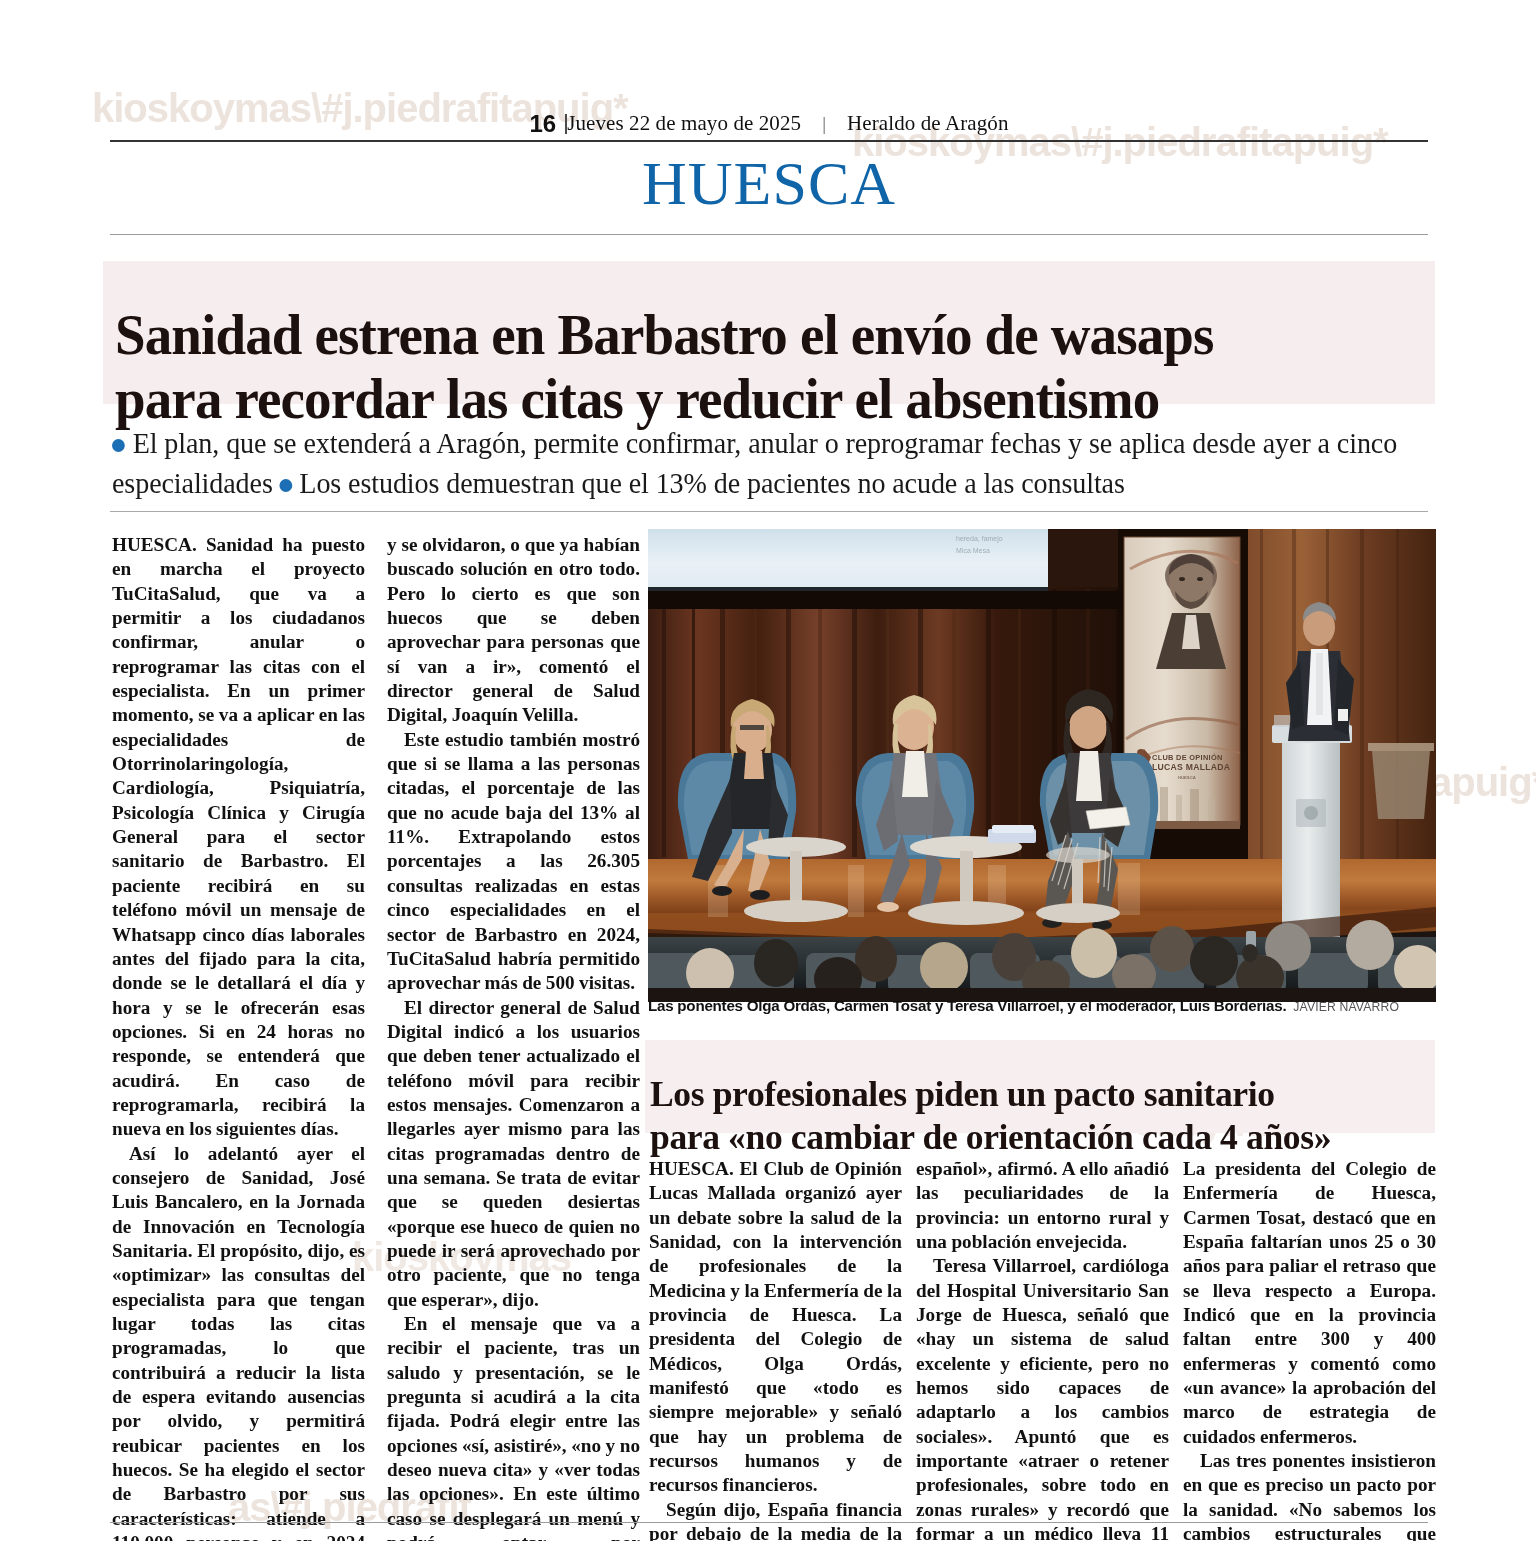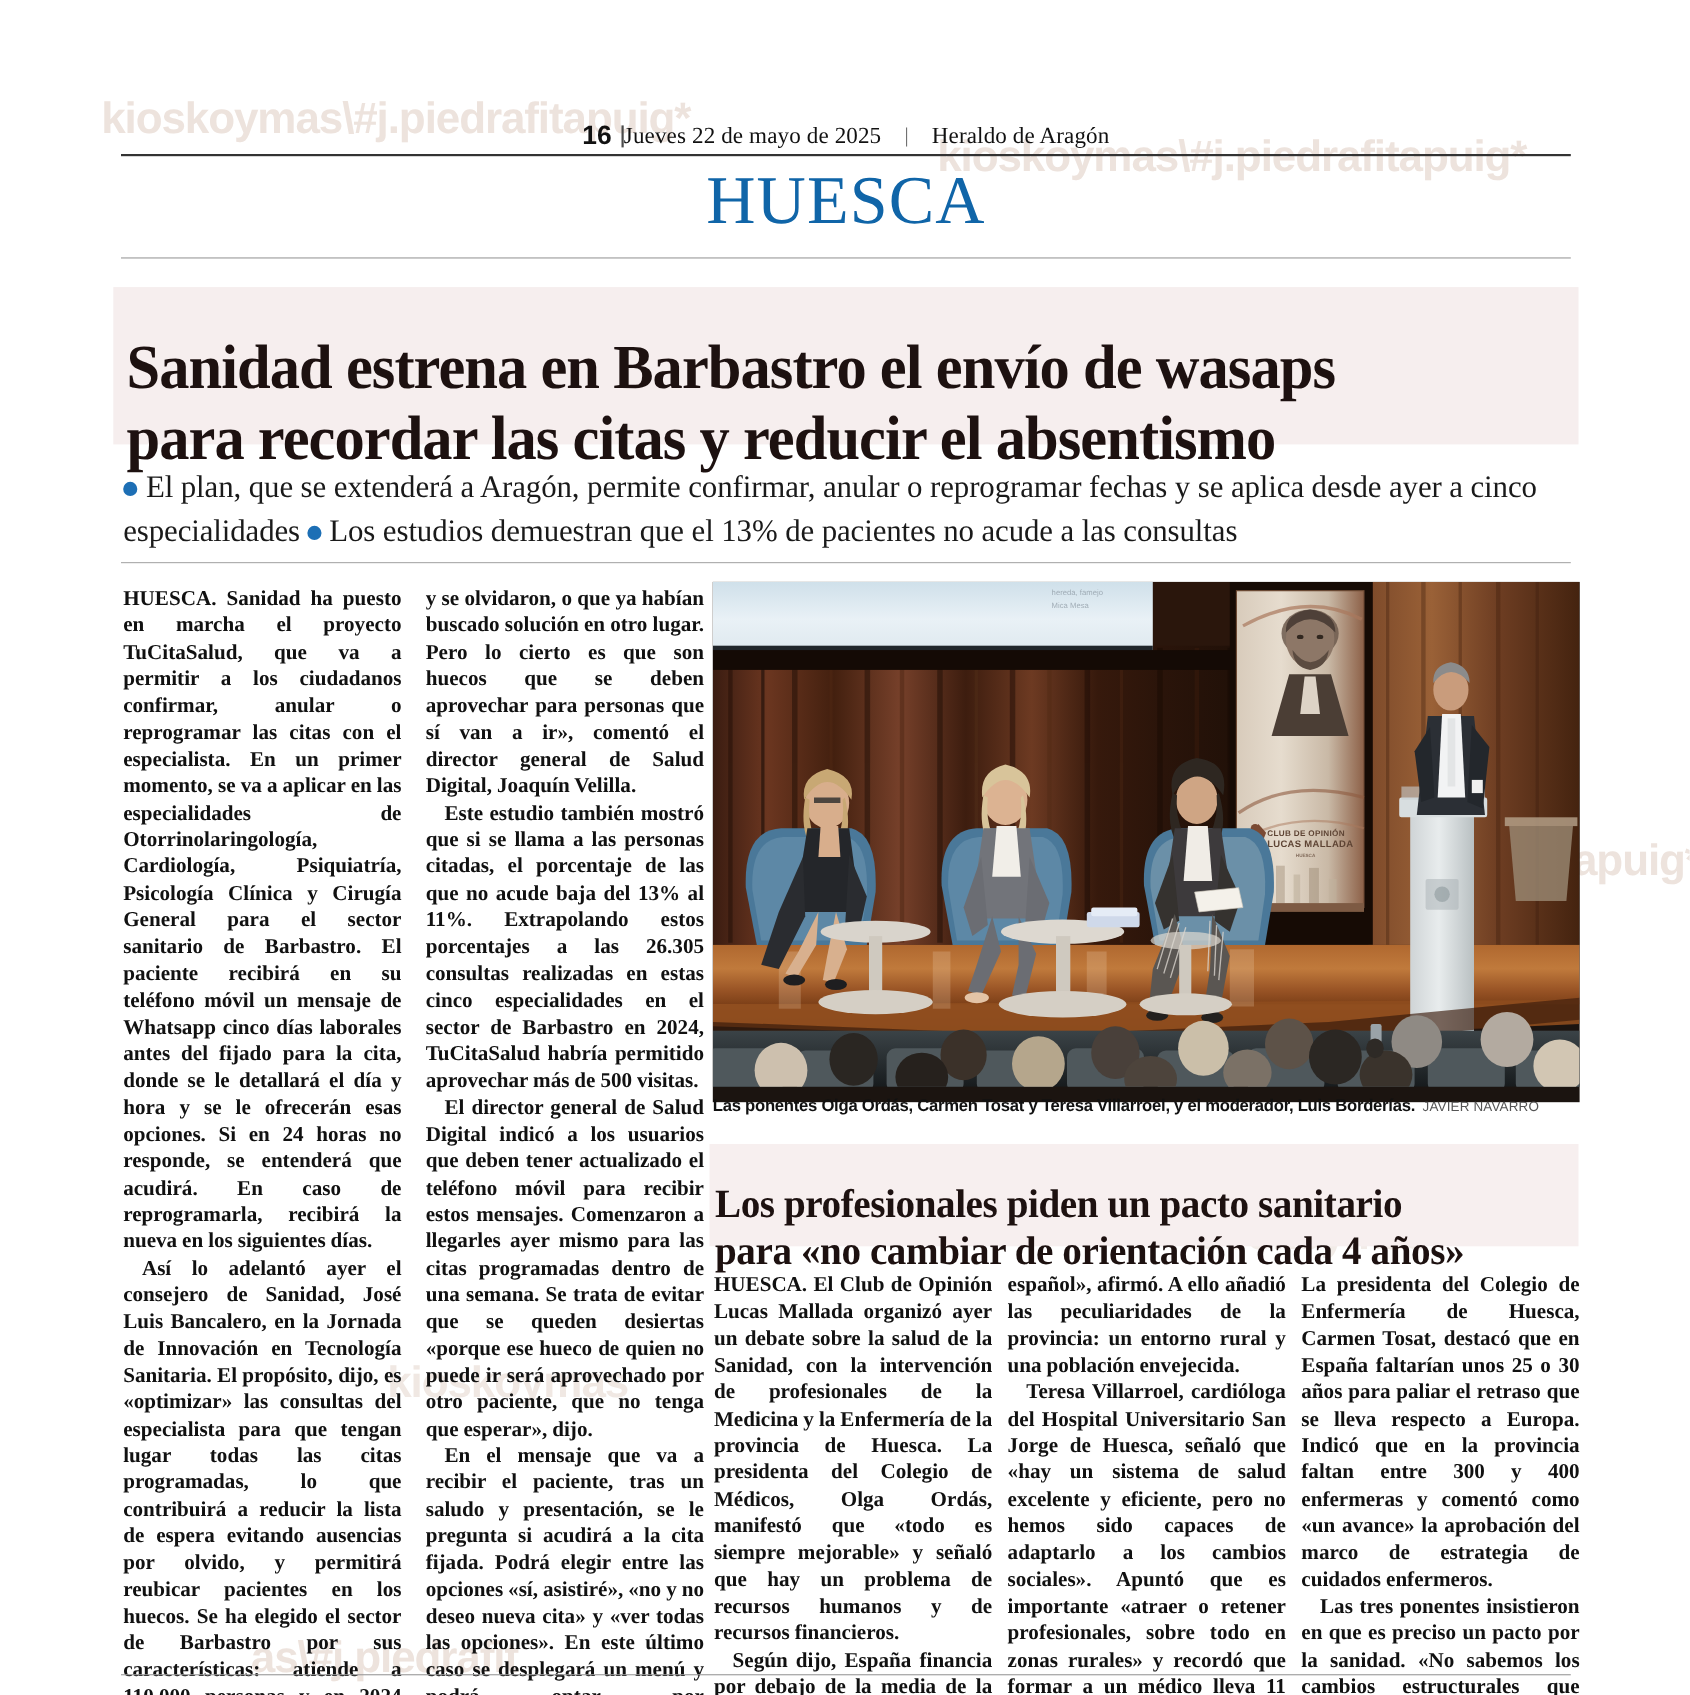--- a/index.html
+++ b/index.html
@@ -188,21 +188,21 @@
   </div>
   <div class="rule-under-sub"></div>
 
   <div class="col" id="c1">
     <p>HUESCA. Sanidad ha puesto en marcha el proyecto TuCitaSalud, que va a permitir a los ciudadanos confirmar, anular o reprogramar las citas con el especialista. En un primer momento, se va a aplicar en las especialidades de Otorrinolaringología, Cardiología, Psiquiatría, Psicología Clínica y Cirugía General para el sector sanitario de Barbastro. El paciente recibirá en su teléfono móvil un mensaje de Whatsapp cinco días laborales antes del fijado para la cita, donde se le detallará el día y hora y se le ofrecerán esas opciones. Si en 24 horas no responde, se entenderá que acudirá. En caso de reprogramarla, recibirá la nueva en los siguientes días.</p>
     <p>Así lo adelantó ayer el consejero de Sanidad, José Luis Bancalero, en la Jornada de Innovación en Tecnología Sanitaria. El propósito, dijo, es «optimizar» las consultas del especialista para que tengan lugar todas las citas programadas, lo que contribuirá a reducir la lista de espera evitando ausencias por olvido, y permitirá reubicar pacientes en los huecos. Se ha elegido el sector de Barbastro por sus características: atiende a 110.000 personas y en 2024 realizó más de 26.300 consultas en esas cinco especialidades.</p>
     <p>El Departamento realizó en octubre de 2024 un estudio sobre 12.467 citas de cuatro especialidades del Hospital Clínico Lozano Blesa y tres del Hospital Miguel Servet. Se comprobó que el 13% de las personas no acudieron y que el grupo que más falló fue el comprendido entre los 20 y 39 años. «Uno de cada cinco usuarios de esa edad no fue a consulta, algo que puede deberse, entre otras causas, a que ha pasado mucho tiempo desde que les citaron</p>
   </div>
 
   <div class="col" id="c2">
-    <p>y se olvidaron, o que ya habían buscado solución en otro lugar. Pero lo cierto es que son huecos que se deben aprovechar para personas que sí van a ir», comentó el director general de Salud Digital, Joaquín Velilla.</p>
+    <p>y se olvidaron, o que ya habían buscado solución en otro todo. Pero lo cierto es que son huecos que se deben aprovechar para personas que sí van a ir», comentó el director general de Salud Digital, Joaquín Velilla.</p>
     <p>Este estudio también mostró que si se llama a las personas citadas, el porcentaje de las que no acude baja del 13% al 11%. Extrapolando estos porcentajes a las 26.305 consultas realizadas en estas cinco especialidades en el sector de Barbastro en 2024, TuCitaSalud habría permitido aprovechar más de 500 visitas.</p>
     <p>El director general de Salud Digital indicó a los usuarios que deben tener actualizado el teléfono móvil para recibir estos mensajes. Comenzaron a llegarles ayer mismo para las citas programadas dentro de una semana. Se trata de evitar que se queden desiertas «porque ese hueco de quien no puede ir será aprovechado por otro paciente, que no tenga que esperar», dijo.</p>
     <p>En el mensaje que va a recibir el paciente, tras un saludo y presentación, se le pregunta si acudirá a la cita fijada. Podrá elegir entre las opciones «sí, asistiré», «no y no deseo nueva cita» y «ver todas las opciones». En este último caso se desplegará un menú y podrá optar por «Reprogramar la cita» o «No recibir más mensajes». Si la reprograma le indicarán que se pondrán en contacto con él para confirmar nueva fecha. A quienes no manejen estos dispositivos, no se les va a anular la consulta, se mantendrá con normalidad el sistema actual. Si pasadas 24 horas no se responde a este mensaje, el sistema considera que queda confirmada.</p>
 
   </div>
 
   <div class="photo">
     <svg viewBox="0 0 788 459" preserveAspectRatio="none">
       <defs>
         <linearGradient id="wallG" x1="0" y1="0" x2="0" y2="1">

